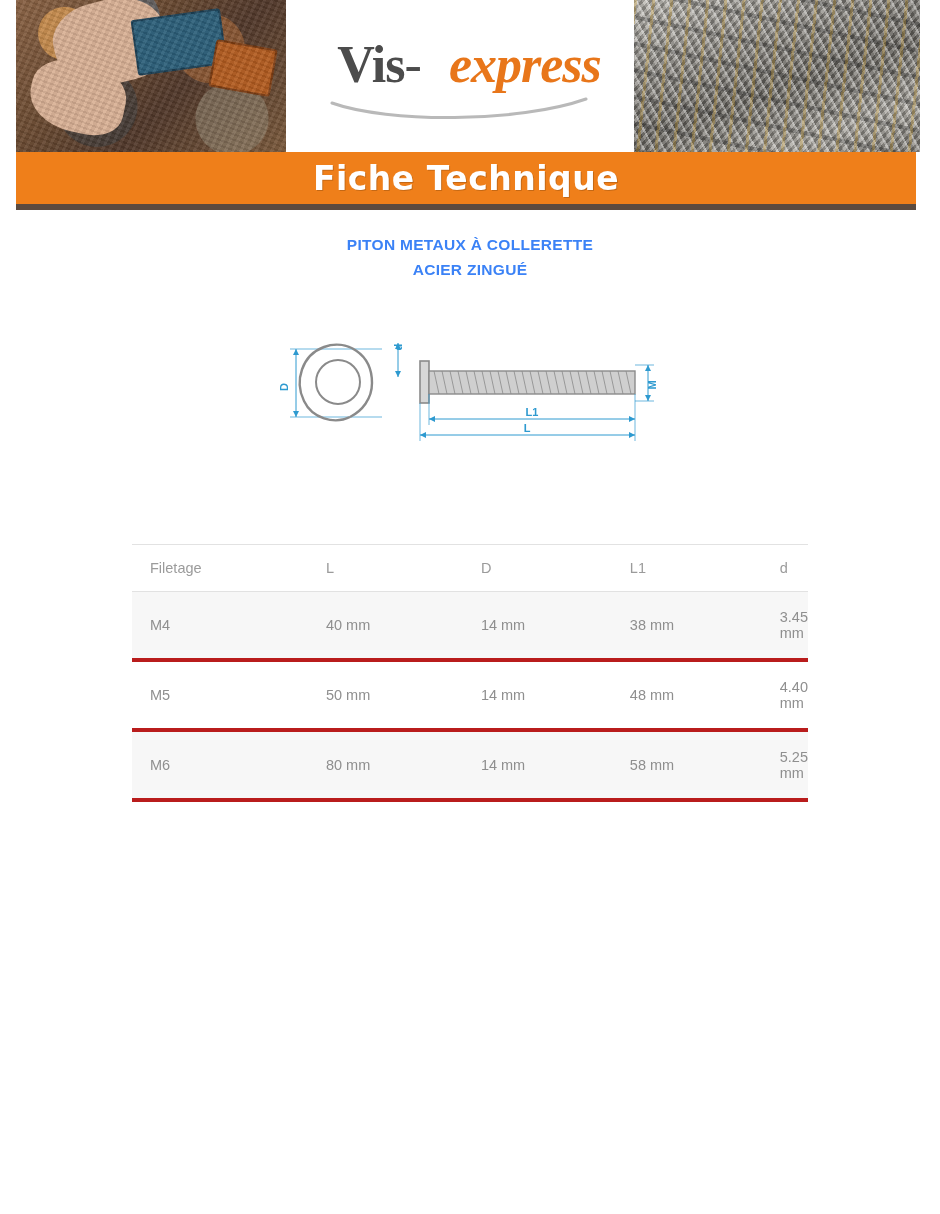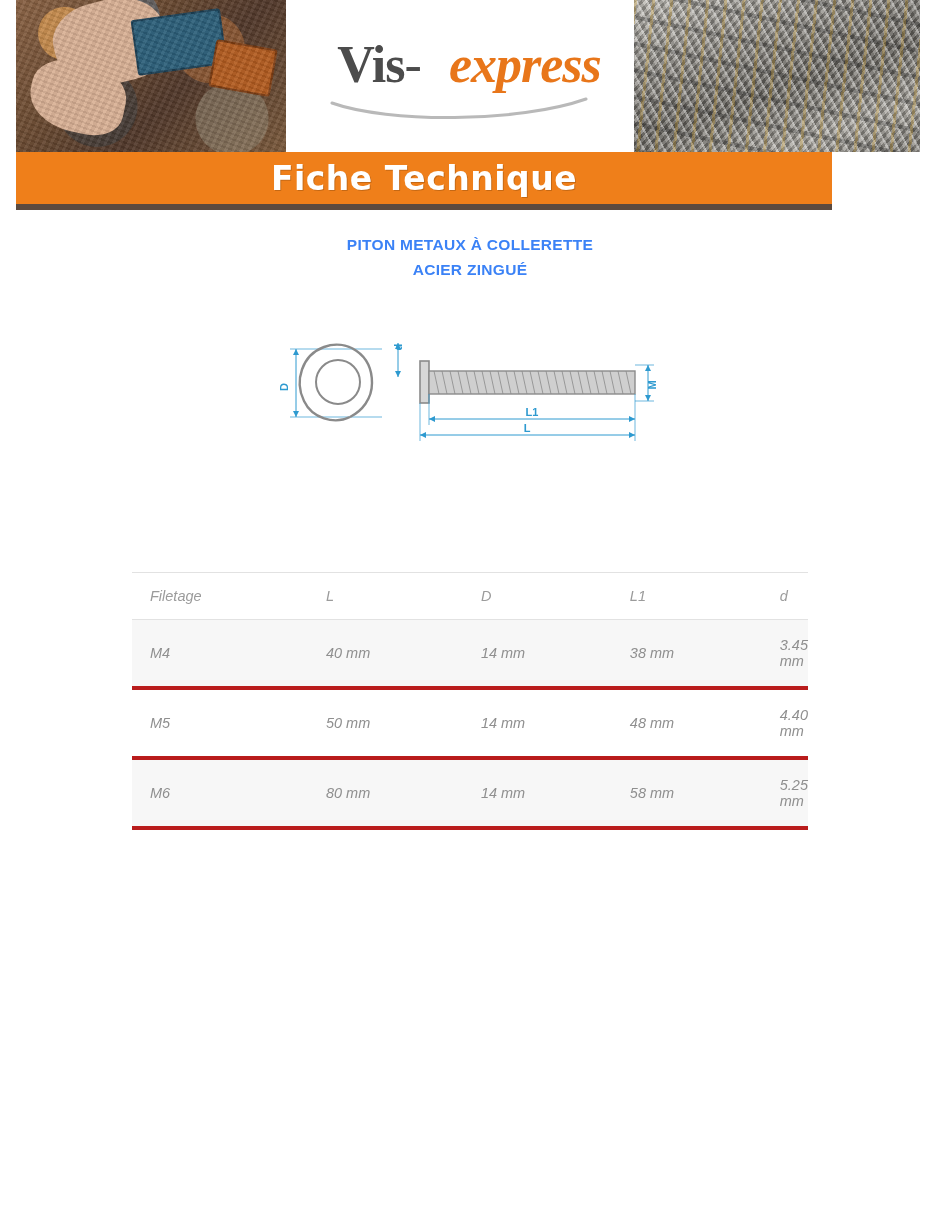--- a/index.html
+++ b/index.html
@@ -158,21 +158,21 @@
     top: 76px;
     width: 264px;
     height: 26px;
   }
 
   
   .title-bar {
     position: absolute;
     left: 16px;
     top: 152px;
-    width: 816px;
+    width: 900px;
     height: 58px;
     background: #ef7f1a;
     border-bottom: 6px solid #5b4a3f;
     box-sizing: border-box;
     display: flex;
     align-items: center;
     justify-content: center;
   }
   .title-bar-text {
     font-family: "DejaVu Sans", sans-serif;
@@ -203,25 +203,24 @@
     left: 250px;
     top: 325px;
     width: 440px;
     height: 125px;
   }
 
   
   .spec-table {
     position: absolute;
     left: 132px;
-    top: 572px;
+    top: 544px;
     width: 676px;
     border-collapse: collapse;
     font-size: 14px;
-    font-style: italic;
   }
   .spec-table th {
     text-align: left;
     font-weight: normal;
     color: #9b9b9b;
     font-size: 14.5px;
     padding: 15px 0 15px 18px;
     border-top: 1px solid #e2e2e2;
     border-bottom: 1px solid #e2e2e2;
     background: #ffffff;

